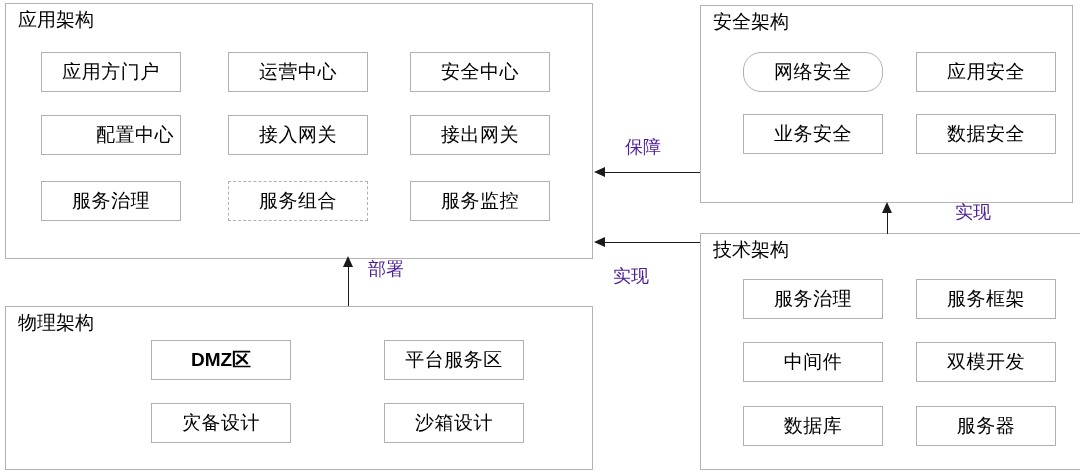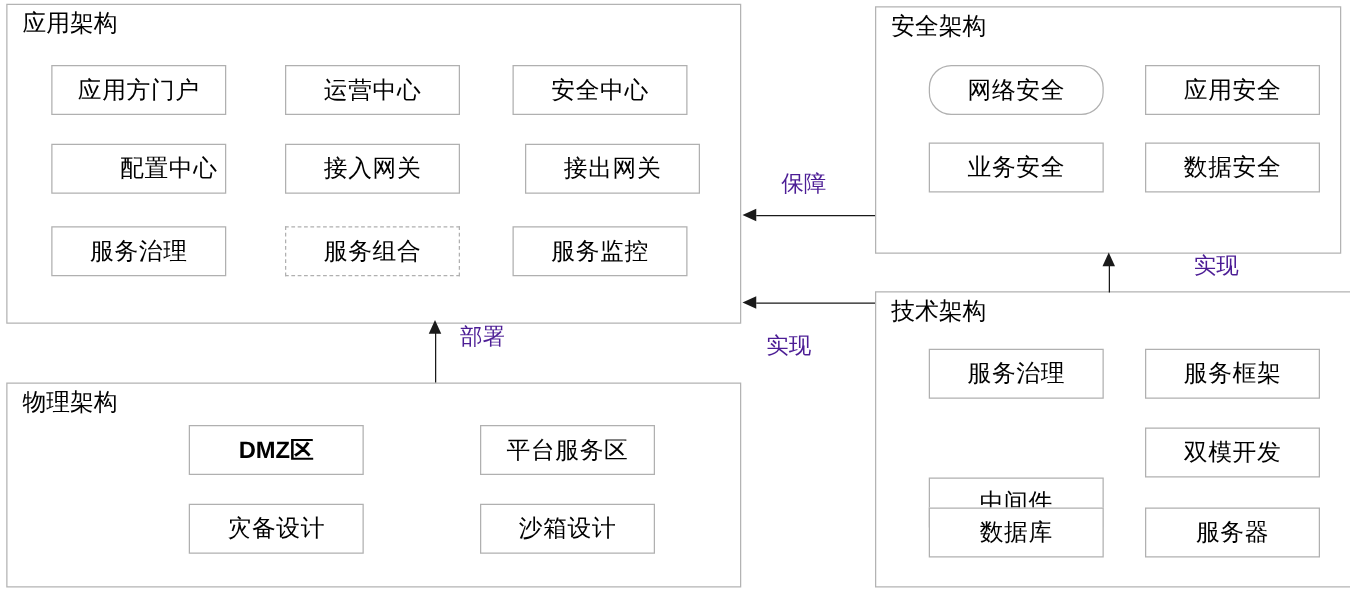--- a/index.html
+++ b/index.html
@@ -87,21 +87,21 @@
 
   <div class="panel" style="left:5px; top:3px; width:588px; height:256px;">
     <div class="panel-title">应用架构</div>
 
     <div class="node" style="left:35px; top:48px; width:140px; height:40px;">应用方门户</div>
     <div class="node" style="left:222px; top:48px; width:140px; height:40px;">运营中心</div>
     <div class="node" style="left:404px; top:48px; width:140px; height:40px;">安全中心</div>
 
     <div class="node" style="left:35px; top:111px; width:140px; height:40px;padding-left:48px;">配置中心</div>
     <div class="node" style="left:222px; top:111px; width:140px; height:40px;">接入网关</div>
-    <div class="node" style="left:404px; top:111px; width:140px; height:40px;margin-left:10px;">接出网关</div>
+    <div class="node" style="left:404px; top:111px; width:140px; height:40px;">接出网关</div>
 
     <div class="node" style="left:35px; top:177px; width:140px; height:40px;">服务治理</div>
     <div class="node dashed" style="left:222px; top:177px; width:140px; height:40px;">服务组合</div>
     <div class="node" style="left:404px; top:177px; width:140px; height:40px;">服务监控</div>
   </div>
 
   <div class="panel" style="left:700px; top:5px; width:373px; height:198px;">
     <div class="panel-title">安全架构</div>
 
     <div class="node" style="left:42px; top:46px; width:140px; height:40px;border-radius:18px;">网络安全</div>
@@ -110,21 +110,21 @@
     <div class="node" style="left:42px; top:108px; width:140px; height:40px;">业务安全</div>
     <div class="node" style="left:215px; top:108px; width:140px; height:40px;">数据安全</div>
   </div>
 
   <div class="panel" style="left:700px; top:233px; width:429px; height:237px;">
     <div class="panel-title">技术架构</div>
 
     <div class="node" style="left:42px; top:45px; width:140px; height:40px;">服务治理</div>
     <div class="node" style="left:215px; top:45px; width:140px; height:40px;">服务框架</div>
 
-    <div class="node" style="left:42px; top:108px; width:140px; height:40px;margin-top:40px;">中间件</div>
+    <div class="node" style="left:42px; top:108px; width:140px; height:40px;">中间件</div>
     <div class="node" style="left:215px; top:108px; width:140px; height:40px;">双模开发</div>
 
     <div class="node" style="left:42px; top:172px; width:140px; height:40px;">数据库</div>
     <div class="node" style="left:215px; top:172px; width:140px; height:40px;">服务器</div>
   </div>
 
   <div class="panel" style="left:5px; top:306px; width:588px; height:164px;">
     <div class="panel-title">物理架构</div>
 
     <div class="node bold" style="left:145px; top:33px; width:140px; height:40px;">DMZ区</div>

